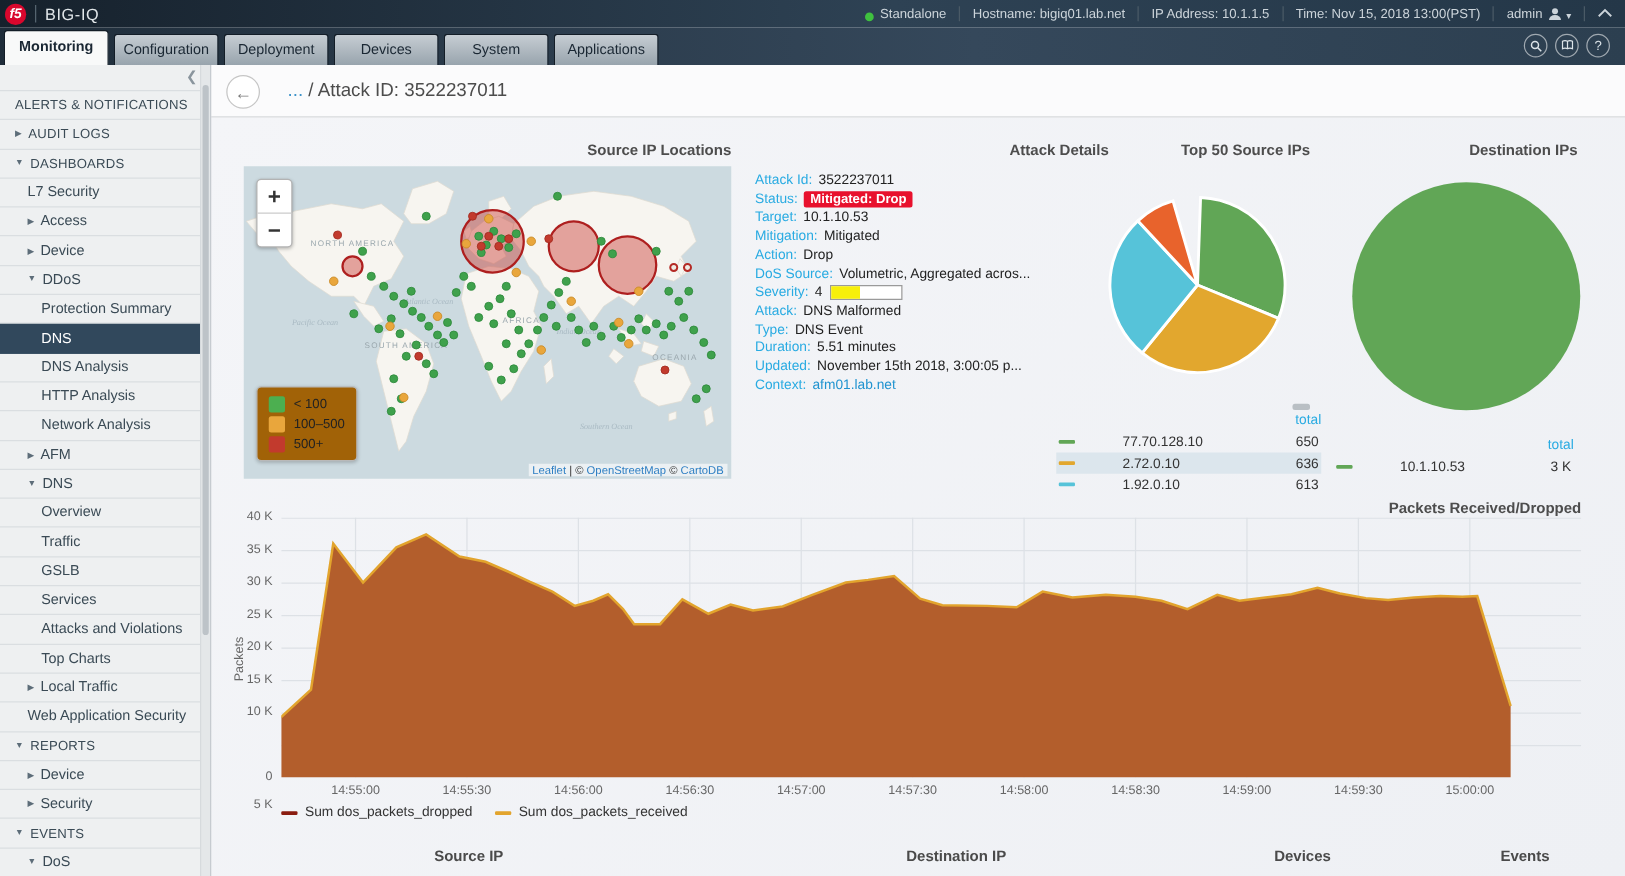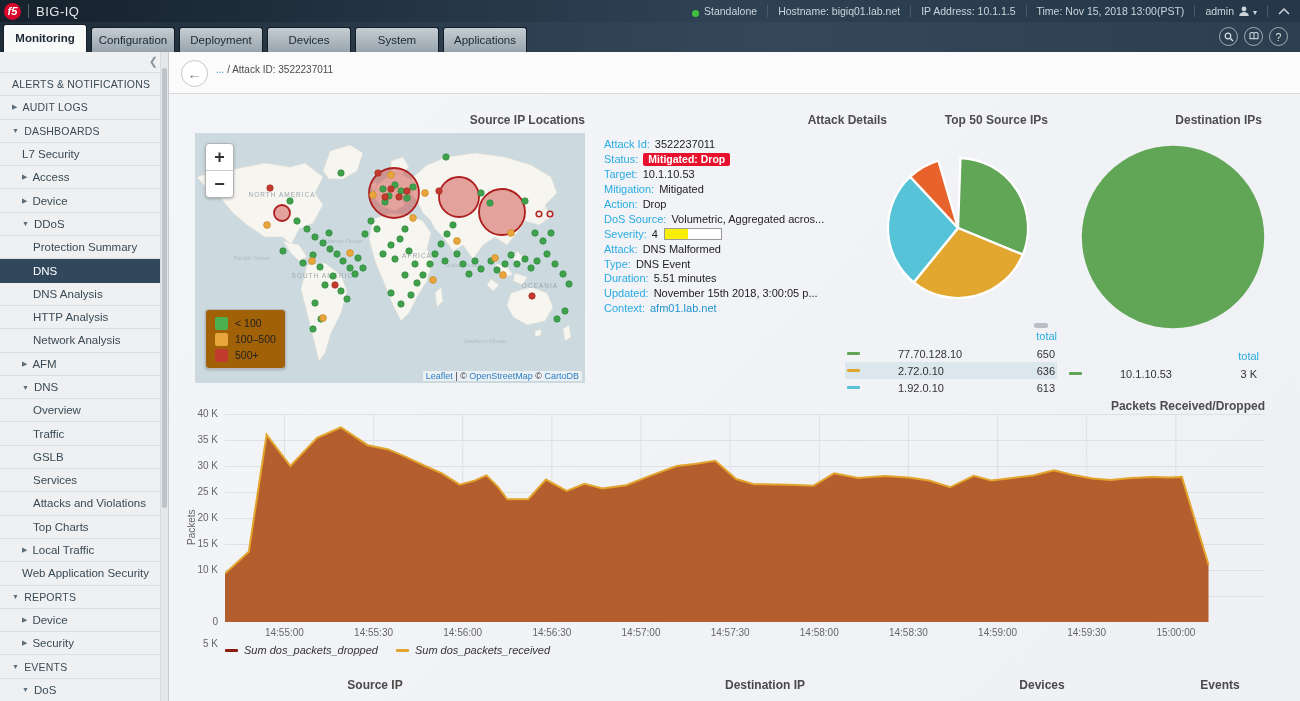--- a/index.html
+++ b/index.html
@@ -50,21 +50,21 @@
   .sb-track{position:absolute;right:0;top:0;bottom:0;width:7px;background:#e4e7e9;border-left:1px solid #d6dadd;}
   .sb-thumb{position:absolute;right:1px;top:16px;width:5px;height:440px;border-radius:3px;background:#bdc3c8;}
 
   
   .main{position:absolute;left:168px;top:52px;right:0;bottom:0;}
   .crumbbar{position:absolute;top:0;left:0;right:0;height:41px;background:#fbfbfc;
             border-bottom:1px solid #d7dadb;z-index:5;}
   .backbtn{position:absolute;left:13px;top:8px;width:25px;height:25px;border-radius:50%;
            border:1px solid #c6c6c6;background:#fff;color:#7c7c7c;display:flex;align-items:center;
            justify-content:center;font-size:14px;cursor:pointer;}
-  .crumb{position:absolute;left:48px;top:12px;font-size:10px;color:#4c4c4c;}
+  .crumb{position:absolute;left:62px;top:12px;font-size:15px;color:#4c4c4c;}
   .crumb .dots{color:#3d93c9;cursor:pointer;}
   .content{position:absolute;top:41px;left:0;right:0;bottom:0;
            background:linear-gradient(135deg,#f4f5f8,#eef0f4);}
 
   .ptitle{position:absolute;font-size:12px;font-weight:bold;color:#4d4d4d;text-align:right;}
 
   
   .map{position:absolute;left:27px;top:40px;width:390px;height:250px;background:#ccdae0;overflow:hidden;}
   .map svg.base{position:absolute;left:0;top:0;}
   .zoomctl{position:absolute;left:10px;top:10px;width:27px;background:#fff;border:1px solid #b3b3b3;
@@ -108,21 +108,21 @@
   .pl-row.hl{background:#dce6ed;}
   .legend-scroll{position:absolute;width:14px;height:5px;border-radius:2px;background:#b9bfc4;}
 
   
   .plotwrap{position:absolute;left:57px;top:321px;width:1040px;height:208px;}
   .yticklabel{position:absolute;width:46px;text-align:right;font-size:10px;color:#666;}
   .xticklabel{position:absolute;width:70px;text-align:center;font-size:10px;color:#666;top:534px;}
   .ylabel{position:absolute;left:18px;top:452px;font-size:10px;color:#666;
           transform:rotate(-90deg);transform-origin:left top;}
   .clegend{position:absolute;left:57px;top:551px;display:flex;gap:18px;font-size:11px;
-           color:#333;align-items:center;font-style:italic;}
+           color:#333;align-items:center;}
   .cl-item{display:flex;align-items:center;}
   .cl-dash{width:13px;height:3px;border-radius:1px;margin-right:6px;}
   .btab{position:absolute;top:585px;transform:translateX(-50%);font-size:12px;font-weight:bold;color:#4a4a4a;}
 </style>
 </head>
 <body>
 
 <div class="app">
 
   <div class="topbar">

